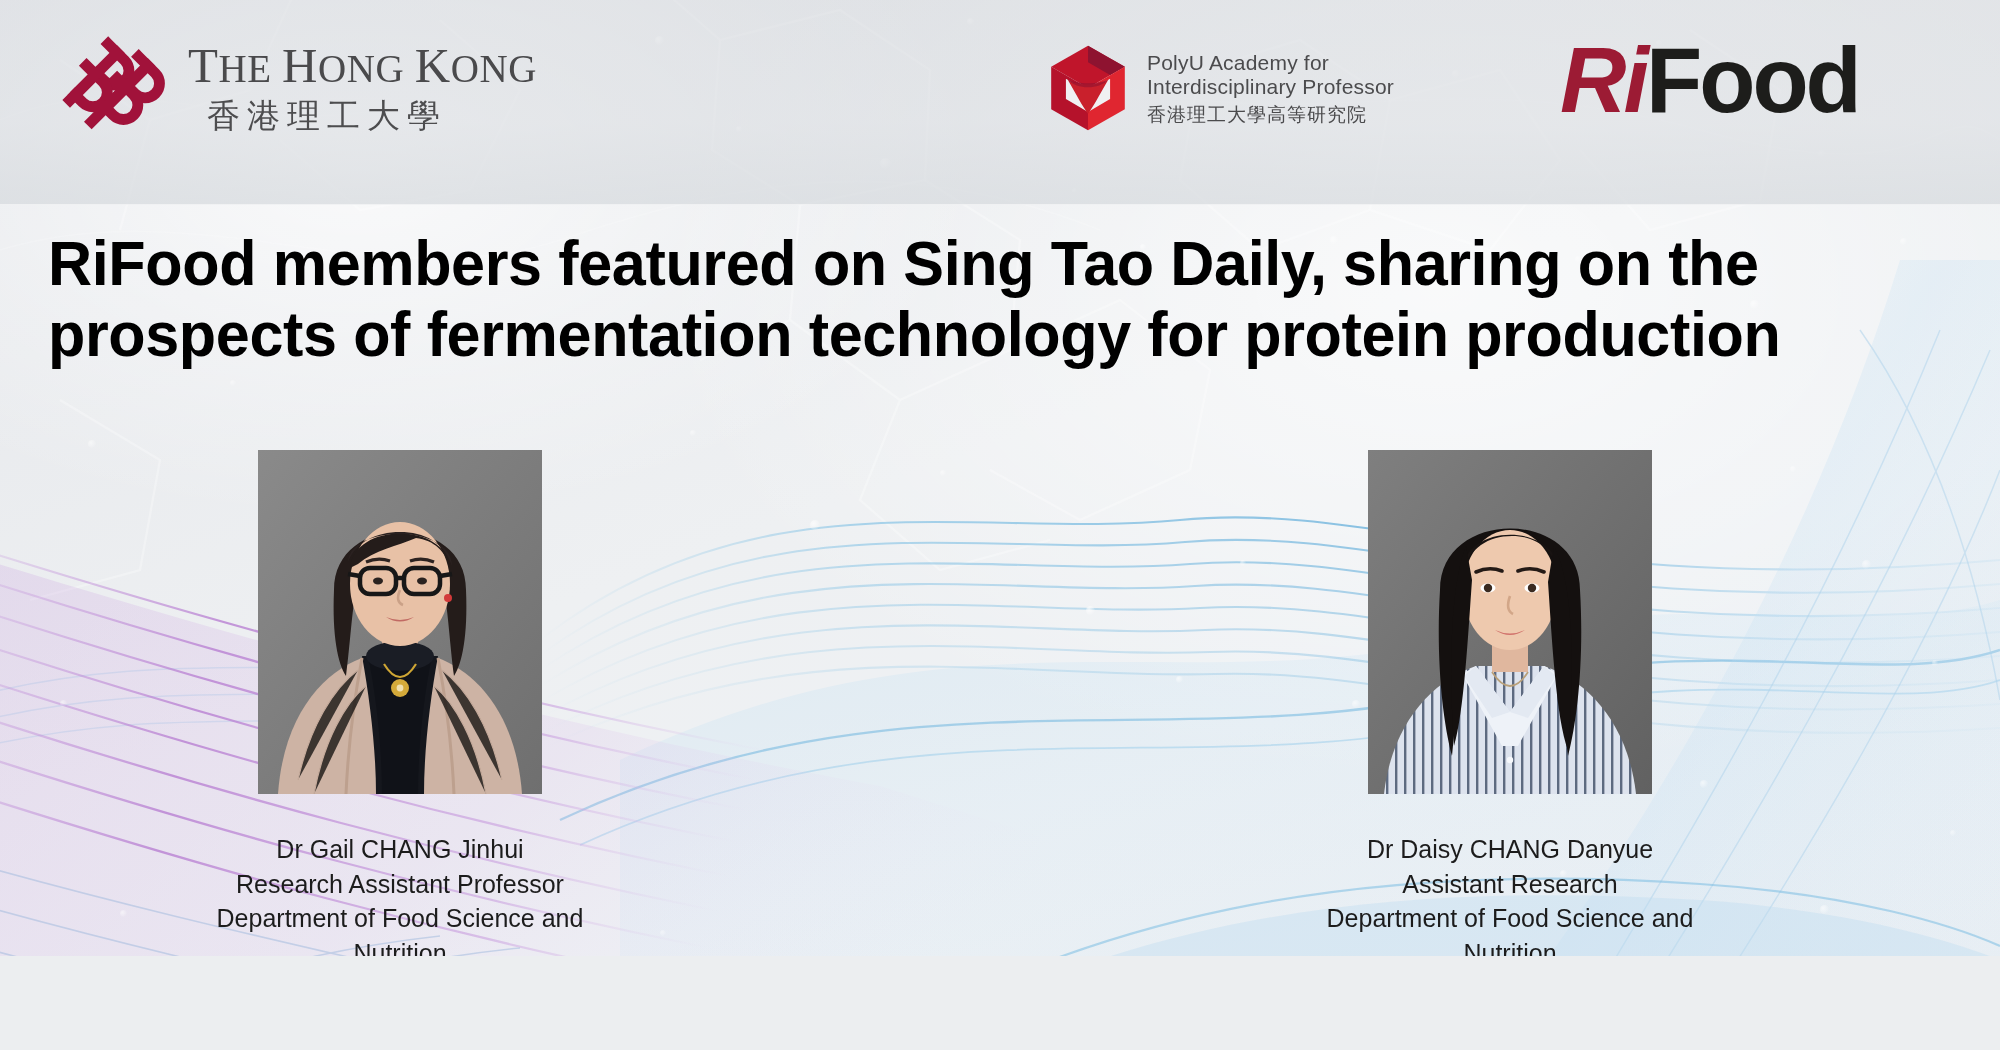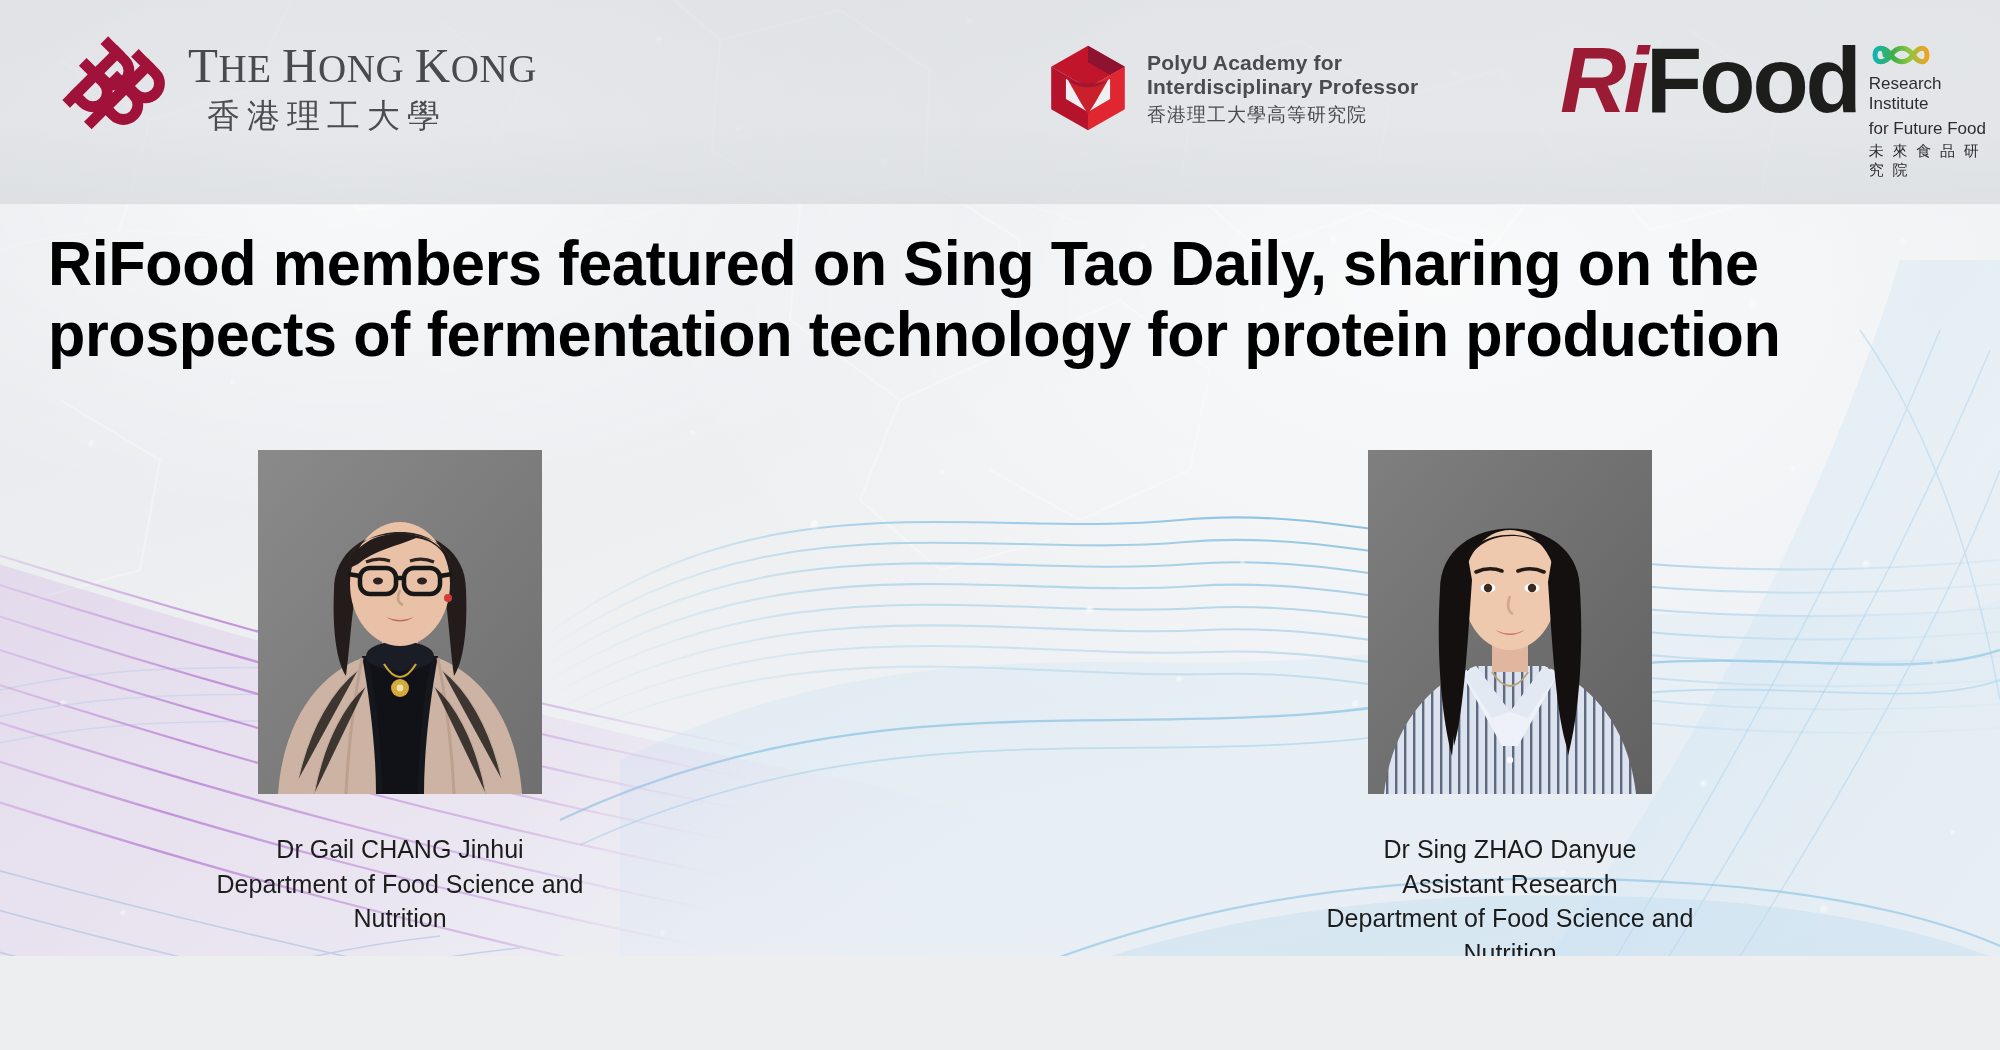--- a/index.html
+++ b/index.html
@@ -51,21 +51,21 @@
   .polyu-words { line-height:1; }
   .polyu-en { font-family:"Liberation Serif", serif; color:#4a4a4c; letter-spacing:.6px; }
   .polyu-l1 { font-size:39px; }
   .polyu-l2 { font-size:39px; margin-top:5px; }
   .polyu-en .cap { font-size:49px; }
   .polyu-zh { font-family:"DejaVu Sans", sans-serif; font-size:33px; color:#4d4d4f; margin-top:9px; letter-spacing:7px;margin-left:19px; }
 
   .logo-paif { position:absolute; left:1045px; top:42px; display:flex; align-items:center; gap:16px; }
   .paif-cube { width:86px; height:92px; flex:none; }
   .paif-words { line-height:1.18; color:#4b4b4d; }
-  .paif-en { font-size:21px; letter-spacing:.2px;font-weight:bold; }
+  .paif-en { font-size:21px; letter-spacing:.2px; }
   .paif-zh { font-family:"DejaVu Sans", sans-serif; font-size:19px; margin-top:3px; letter-spacing:1px; color:#4b4b4d; }
 
   .logo-rifood { position:absolute; left:1560px; top:36px; display:flex; align-items:flex-start; }
   .rifood-word { font-size:92px; font-weight:bold; letter-spacing:-3px; line-height:.96; }
   .rifood-word .ri { color:#9c1b34;font-style:italic; }
   .rifood-word .food { color:#1d1d1b; }
   .rifood-right { margin-left:10px; margin-top:4px; }
   .rifood-inf { width:62px; height:30px; display:block; }
   .rifood-sub { font-size:17px; color:#2d2d2d; line-height:1.2; margin-top:4px; }
   .rifood-zh { font-family:"DejaVu Sans", sans-serif; font-size:15px; color:#2d2d2d; letter-spacing:2px; margin-top:3px; }
@@ -278,36 +278,20 @@
       </svg>
       <div class="paif-words">
         <div class="paif-en">PolyU Academy for</div>
         <div class="paif-en">Interdisciplinary Professor</div>
         <div class="paif-zh">香港理工大學高等研究院</div>
       </div>
     </div>
 
     <div class="logo-rifood">
       <div class="rifood-word"><span class="ri">Ri</span><span class="food">Food</span></div>
-      <div class="rifood-right">
-        <svg class="rifood-inf" viewBox="0 0 62 30">
-          <defs>
-            <linearGradient id="gInf" x1="0" y1="0" x2="1" y2="0">
-              <stop offset="0%" stop-color="#12b5b0"></stop>
-              <stop offset="35%" stop-color="#3fae4a"></stop>
-              <stop offset="65%" stop-color="#8cc63f"></stop>
-              <stop offset="100%" stop-color="#f0a323"></stop>
-            </linearGradient>
-          </defs>
-          <path d="M16 15 C 16 6, 6 6, 6 15 C 6 24, 16 24, 22 15 C 28 6, 38 6, 44 15 C 50 24, 58 24, 58 15 C 58 6, 50 6, 44 15 C 38 24, 28 24, 22 15 C 16 6, 6 6, 6 15" fill="none" stroke="url(#gInf)" stroke-width="5" stroke-linecap="round"></path>
-        </svg>
-        <div class="rifood-sub">Research Institute</div>
-        <div class="rifood-sub">for Future Food</div>
-        <div class="rifood-zh">未 來 食 品 研 究 院</div>
-      </div>
     </div>
   </div>
 
   <h1 id="title">
     <span class="ln">RiFood members featured on Sing Tao Daily, sharing on the</span>
     <span class="ln">prospects of fermentation technology for protein production</span>
   </h1>
 
   <div class="person" id="person-left">
     <div class="photo-wrap">
@@ -370,20 +354,21 @@
             <path d="M40 330 C 52 276, 76 238, 100 220"></path>
             <path d="M56 344 C 66 290, 88 252, 108 236"></path>
             <path d="M244 330 C 232 276, 208 238, 184 220"></path>
             <path d="M228 344 C 218 290, 196 252, 176 236"></path>
           </g>
         </g>
       </svg>
     </div>
     <div class="caption">
       <span class="nm">Dr Gail CHANG Jinhui</span>
+      <span class="nm">Research Assistant Professor</span>
       <span class="nm">Department of Food Science and Nutrition</span>
     </div>
   </div>
 
   <div class="person" id="person-right">
     <div class="photo-wrap">
       <svg viewBox="0 0 284 344" width="284" height="344">
         <defs>
           <linearGradient id="gp2" x1="0" y1="0" x2="1" y2="1">
             <stop offset="0%" stop-color="#7f7f7f"></stop>
@@ -428,19 +413,19 @@
 
           <path d="M127 180 q15 10 30 0 q-15 7 -30 0 z" fill="#d1736c"></path>
 
           <path d="M124 222 q18 28 36 0" stroke="#b9a07a" stroke-width="1.8" fill="none"></path>
 
           <circle cx="142" cy="310" r="3.2" fill="#f6f8fc"></circle>
         </g>
       </svg>
     </div>
     <div class="caption">
-      <span class="nm">Dr Sing ZHAO Danyue</span>
+      <span class="nm">Dr Daisy CHANG Danyue</span>
       <span class="nm">Assistant Research</span>
       <span class="nm">Department of Food Science and Nutrition</span>
     </div>
   </div>
 
 </div>
 
 </body></html>

